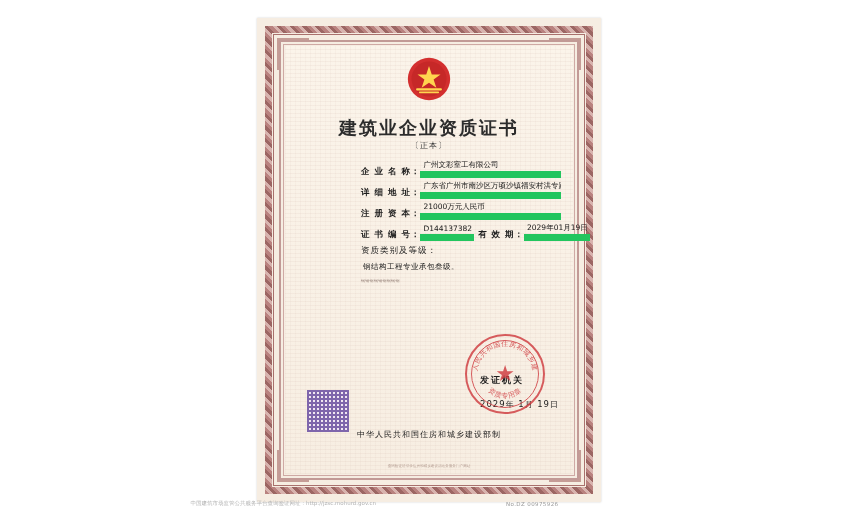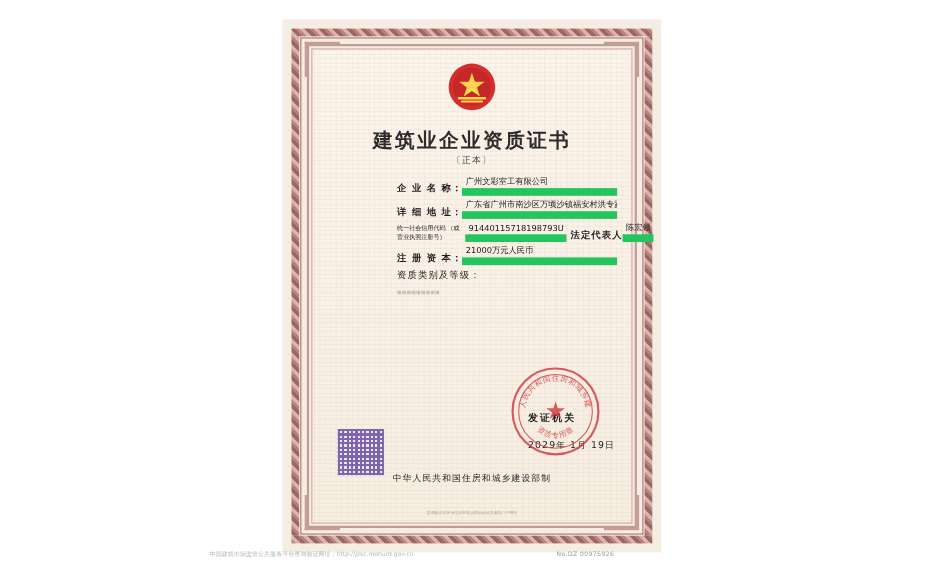--- a/index.html
+++ b/index.html
@@ -350,41 +350,41 @@
       <div class="row">
         <div class="lbl">企 业 名 称：</div>
         <div class="val">广州文彩室工有限公司</div>
       </div>
 
       <div class="row">
         <div class="lbl">详 细 地 址：</div>
         <div class="val">广东省广州市南沙区万顷沙镇福安村洪专路东厅十一至十二路</div>
       </div>
 
-      <div class="row row-split">
-        <div class="col-a">
-          <div class="lbl small">统一社会信用代码
-（或营业执照注册号）</div>
-          <div class="val">91440115718198793U</div>
-        </div>
-        <div class="col-b">
-          <div class="lbl">法定代表人</div>
-          <div class="val">陈宏领</div>
-        </div>
-      </div>
 
       <div class="row row-split">
         <div class="col-a">
           <div class="lbl">注 册 资 本：</div>
           <div class="val">21000万元人民币</div>
         </div>
       </div>
 
+      <div class="row row-split">
+        <div class="col-a">
+          <div class="lbl">证 书 编 号：</div>
+          <div class="val">D144137382</div>
+        </div>
+        <div class="col-b">
+          <div class="lbl">有 效 期：</div>
+          <div class="val">2029年01月19日</div>
+        </div>
+      </div>
 
       <div class="scope-label">资质类别及等级：</div>
+      <div class="scope-text">钢结构工程专业承包叁级。</div>
       <div class="scope-micro">钢钢钢钢钢钢钢钢钢</div>
 
     </div>
 
     <div class="qr"></div>
 
     <div class="issuer-block">
       <div class="issuer-label">发证机关</div>
       <div class="issue-date">
         <span class="num">2029</span><span>年</span>

